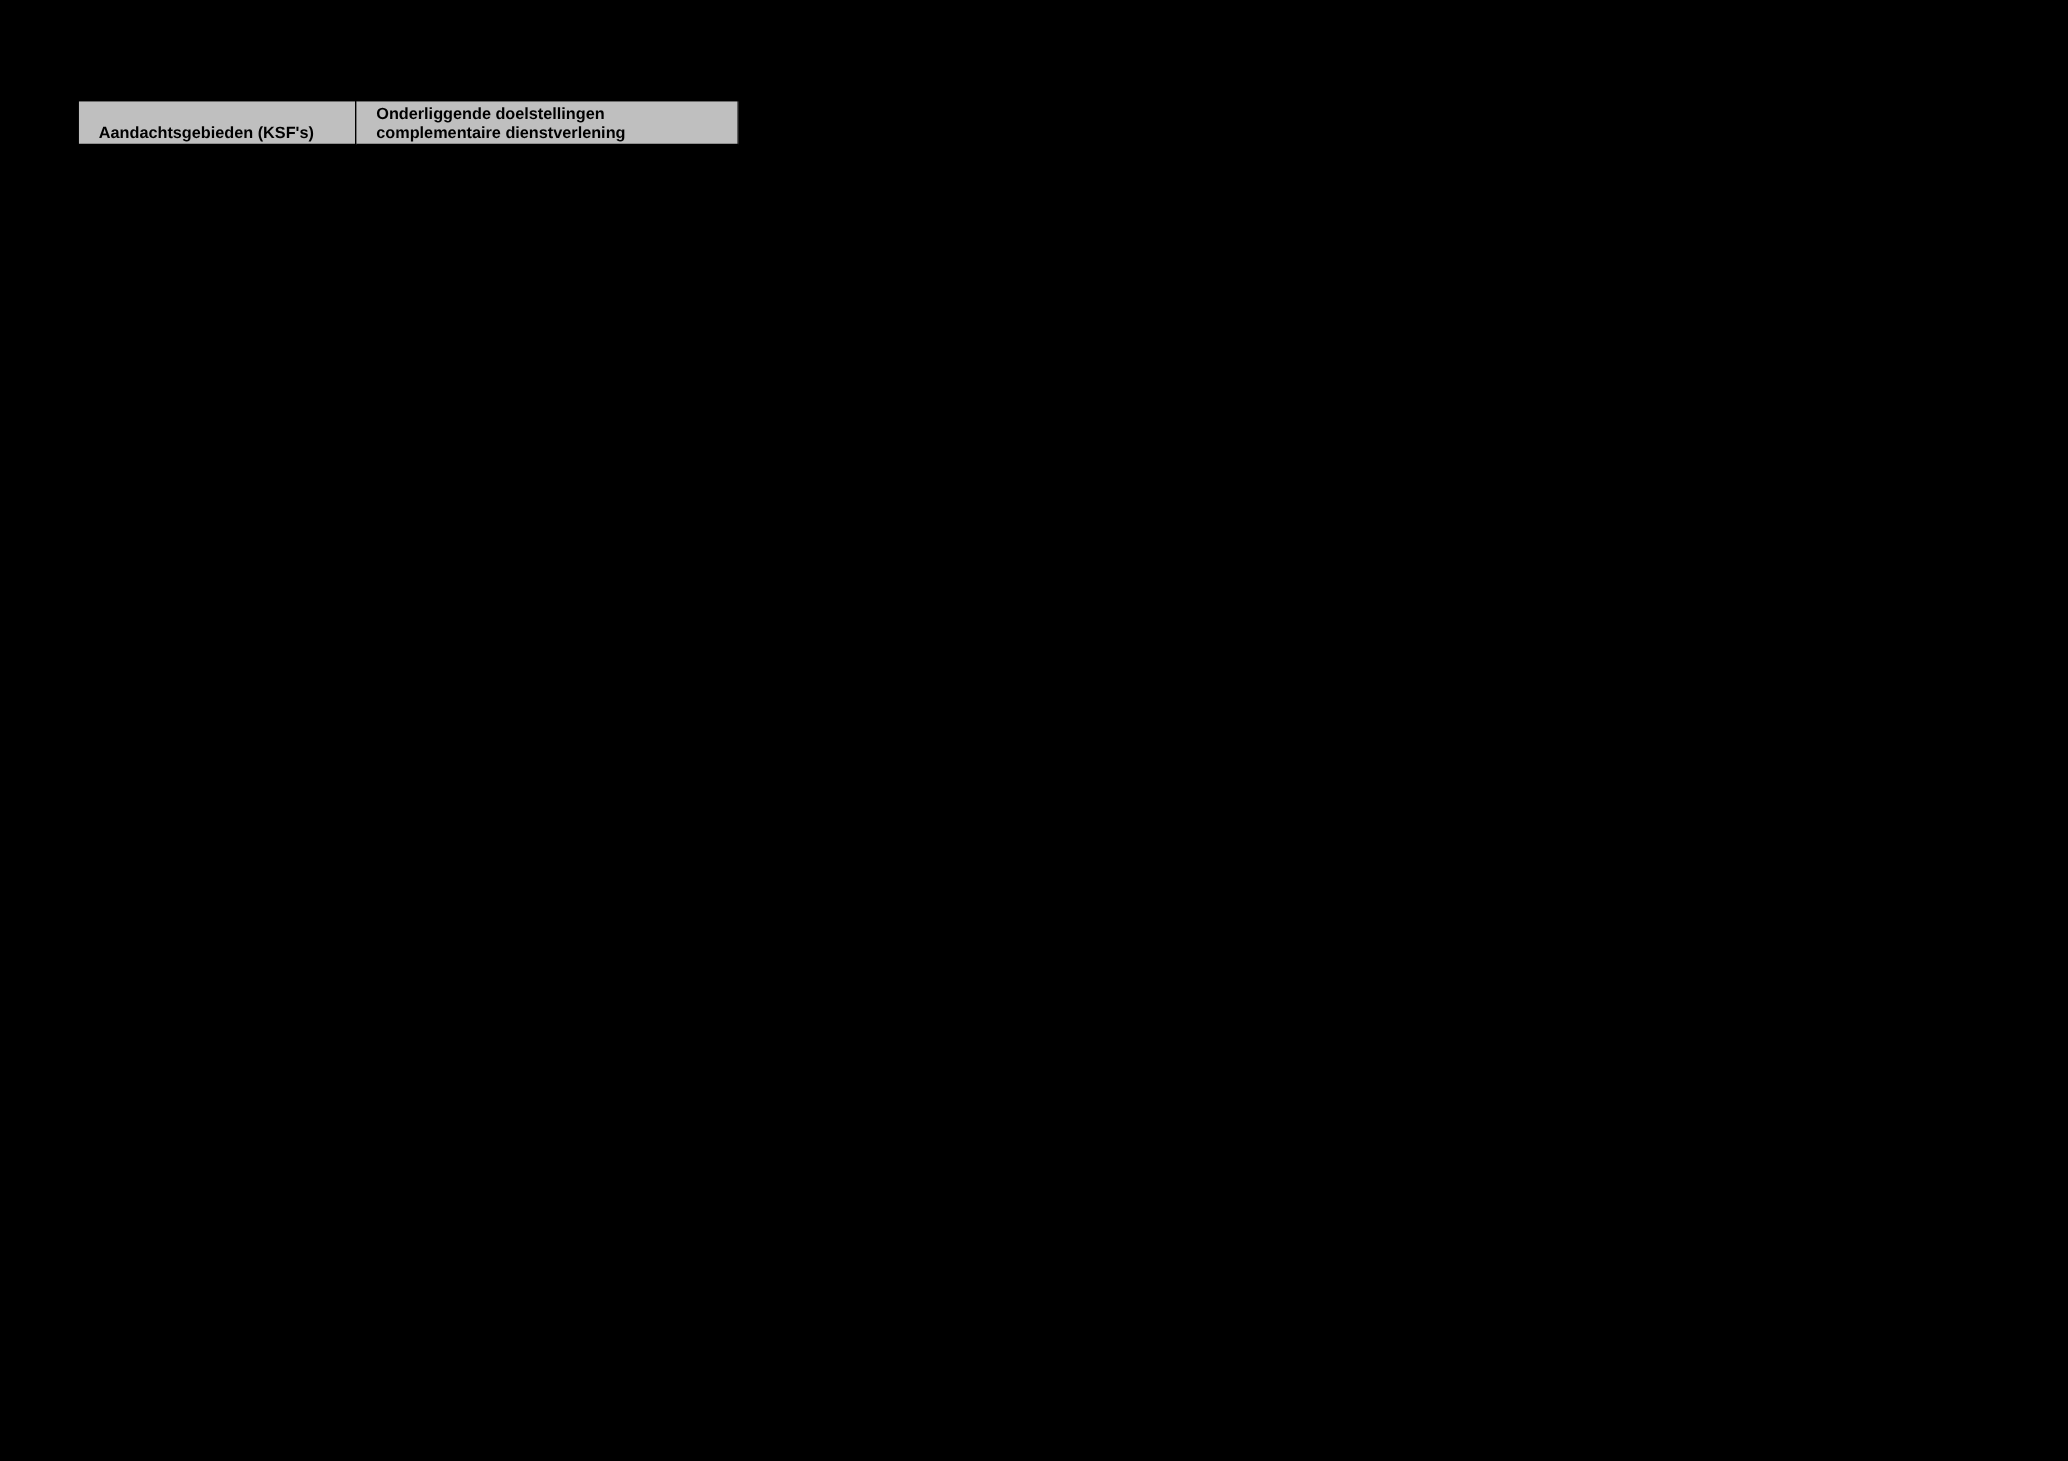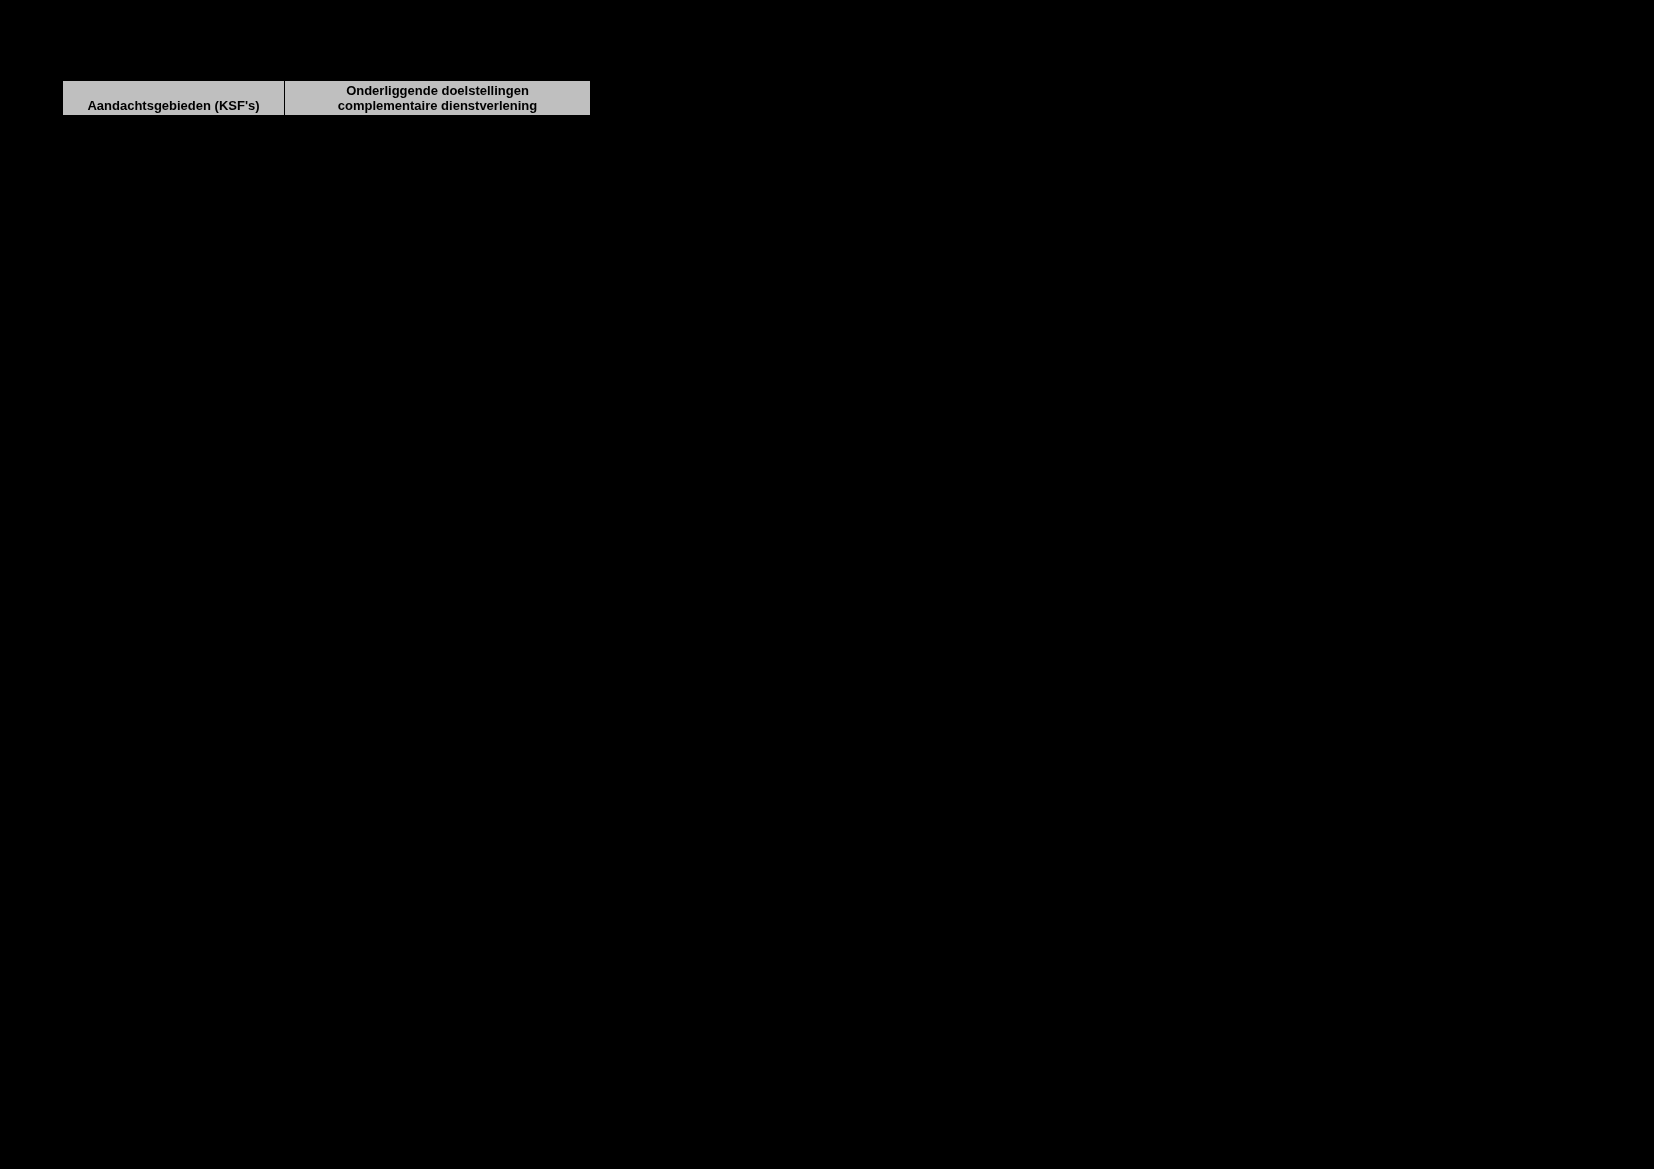--- a/index.html
+++ b/index.html
@@ -20,21 +20,21 @@
       top: 80px;
     }
     table {
       border-collapse: collapse;
     }
     th {
       background: #bfbfbf;
       color: #000000;
       font-weight: bold;
       font-size: 13px;
-      text-align: center;
+      text-align: left;
       vertical-align: bottom;
       padding: 2px 16px;
       border: 1px solid #000000;
     }
     .col1 {
       width: 222px;
       height: 30px;
       margin-left: 40px;
     }
     .col2 {

